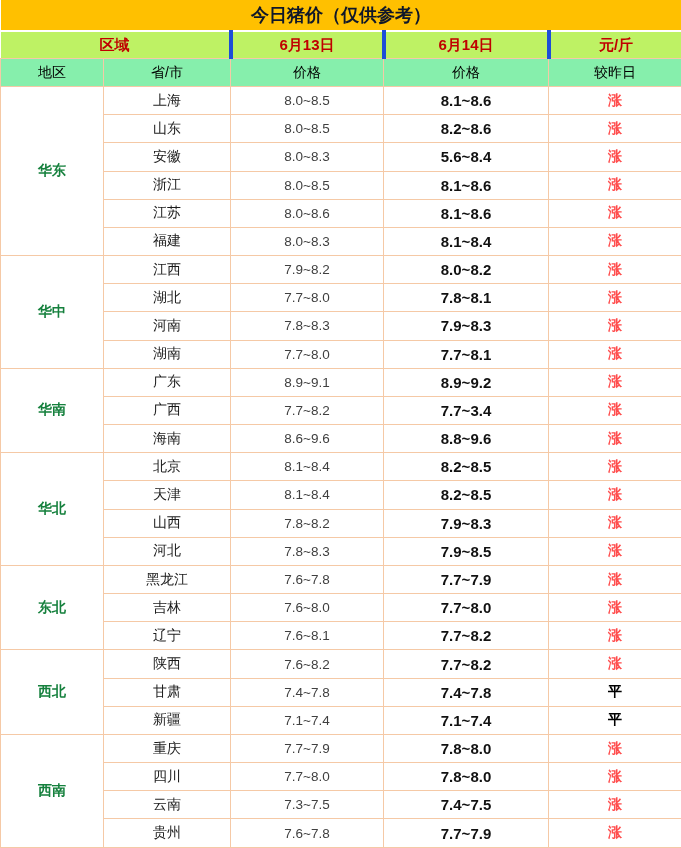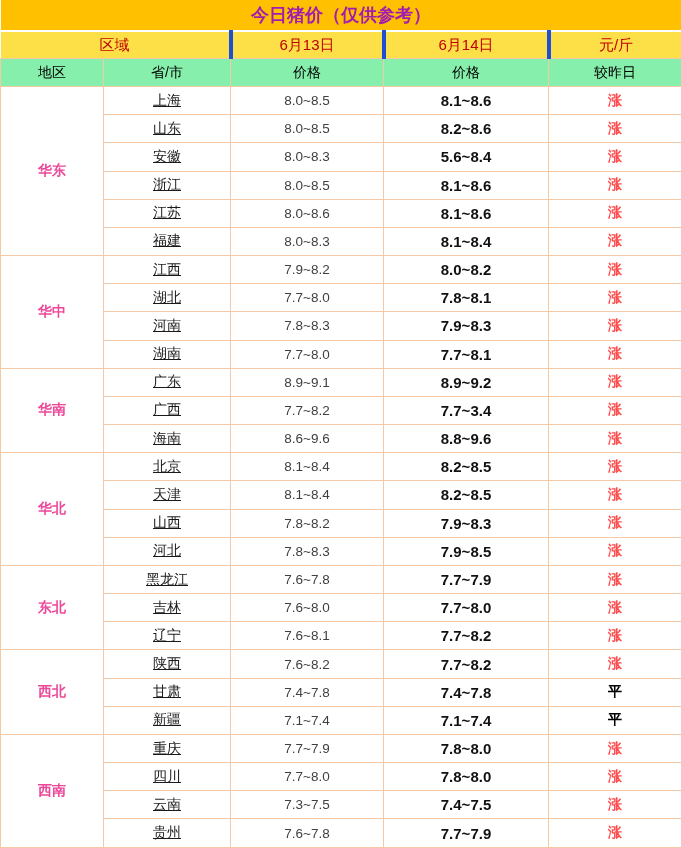--- a/index.html
+++ b/index.html
@@ -23,31 +23,31 @@
   td {
     text-align: center;
     vertical-align: middle;
     padding: 0;
     overflow: hidden;
     white-space: nowrap;
   }
   
   .title-row td {
     background: #FFC000;
-    color: #a21caf;
+    color: #0f172a;
     font-weight: bold;
     font-size: 18px;
     height: 30px;
     border-bottom: 2px solid #ffffff;
   }
   
   .group-header-row td {
-    background: #fde047;
+    background: #bef264;
     color: #C00000;
-    font-weight: normal;
+    font-weight: bold;
     font-size: 15px;
     height: 26px;
   }
   .group-header-row td + td {
     border-left: 4px solid #1d4ed8;
   }
   
   .sub-header-row td {
     background: #86efac;
     color: #000000;
@@ -57,25 +57,24 @@
   }
   
   tbody td {
     background: #ffffff;
     font-size: 14px;
     border: 1px solid #F5C9A6;
     color: #1a1a1a;
   }
   .region-cell {
     font-weight: bold;
-    color: #ec4899;
+    color: #15803d;
   }
   .province-cell {
     color: #1a1a1a;
-    text-decoration: underline;
   }
   .price-prev {
     color: #404040;
     font-size: 13.5px;
   }
   .price-curr {
     color: #111111;
     font-weight: bold;
     font-size: 15px;
   }

